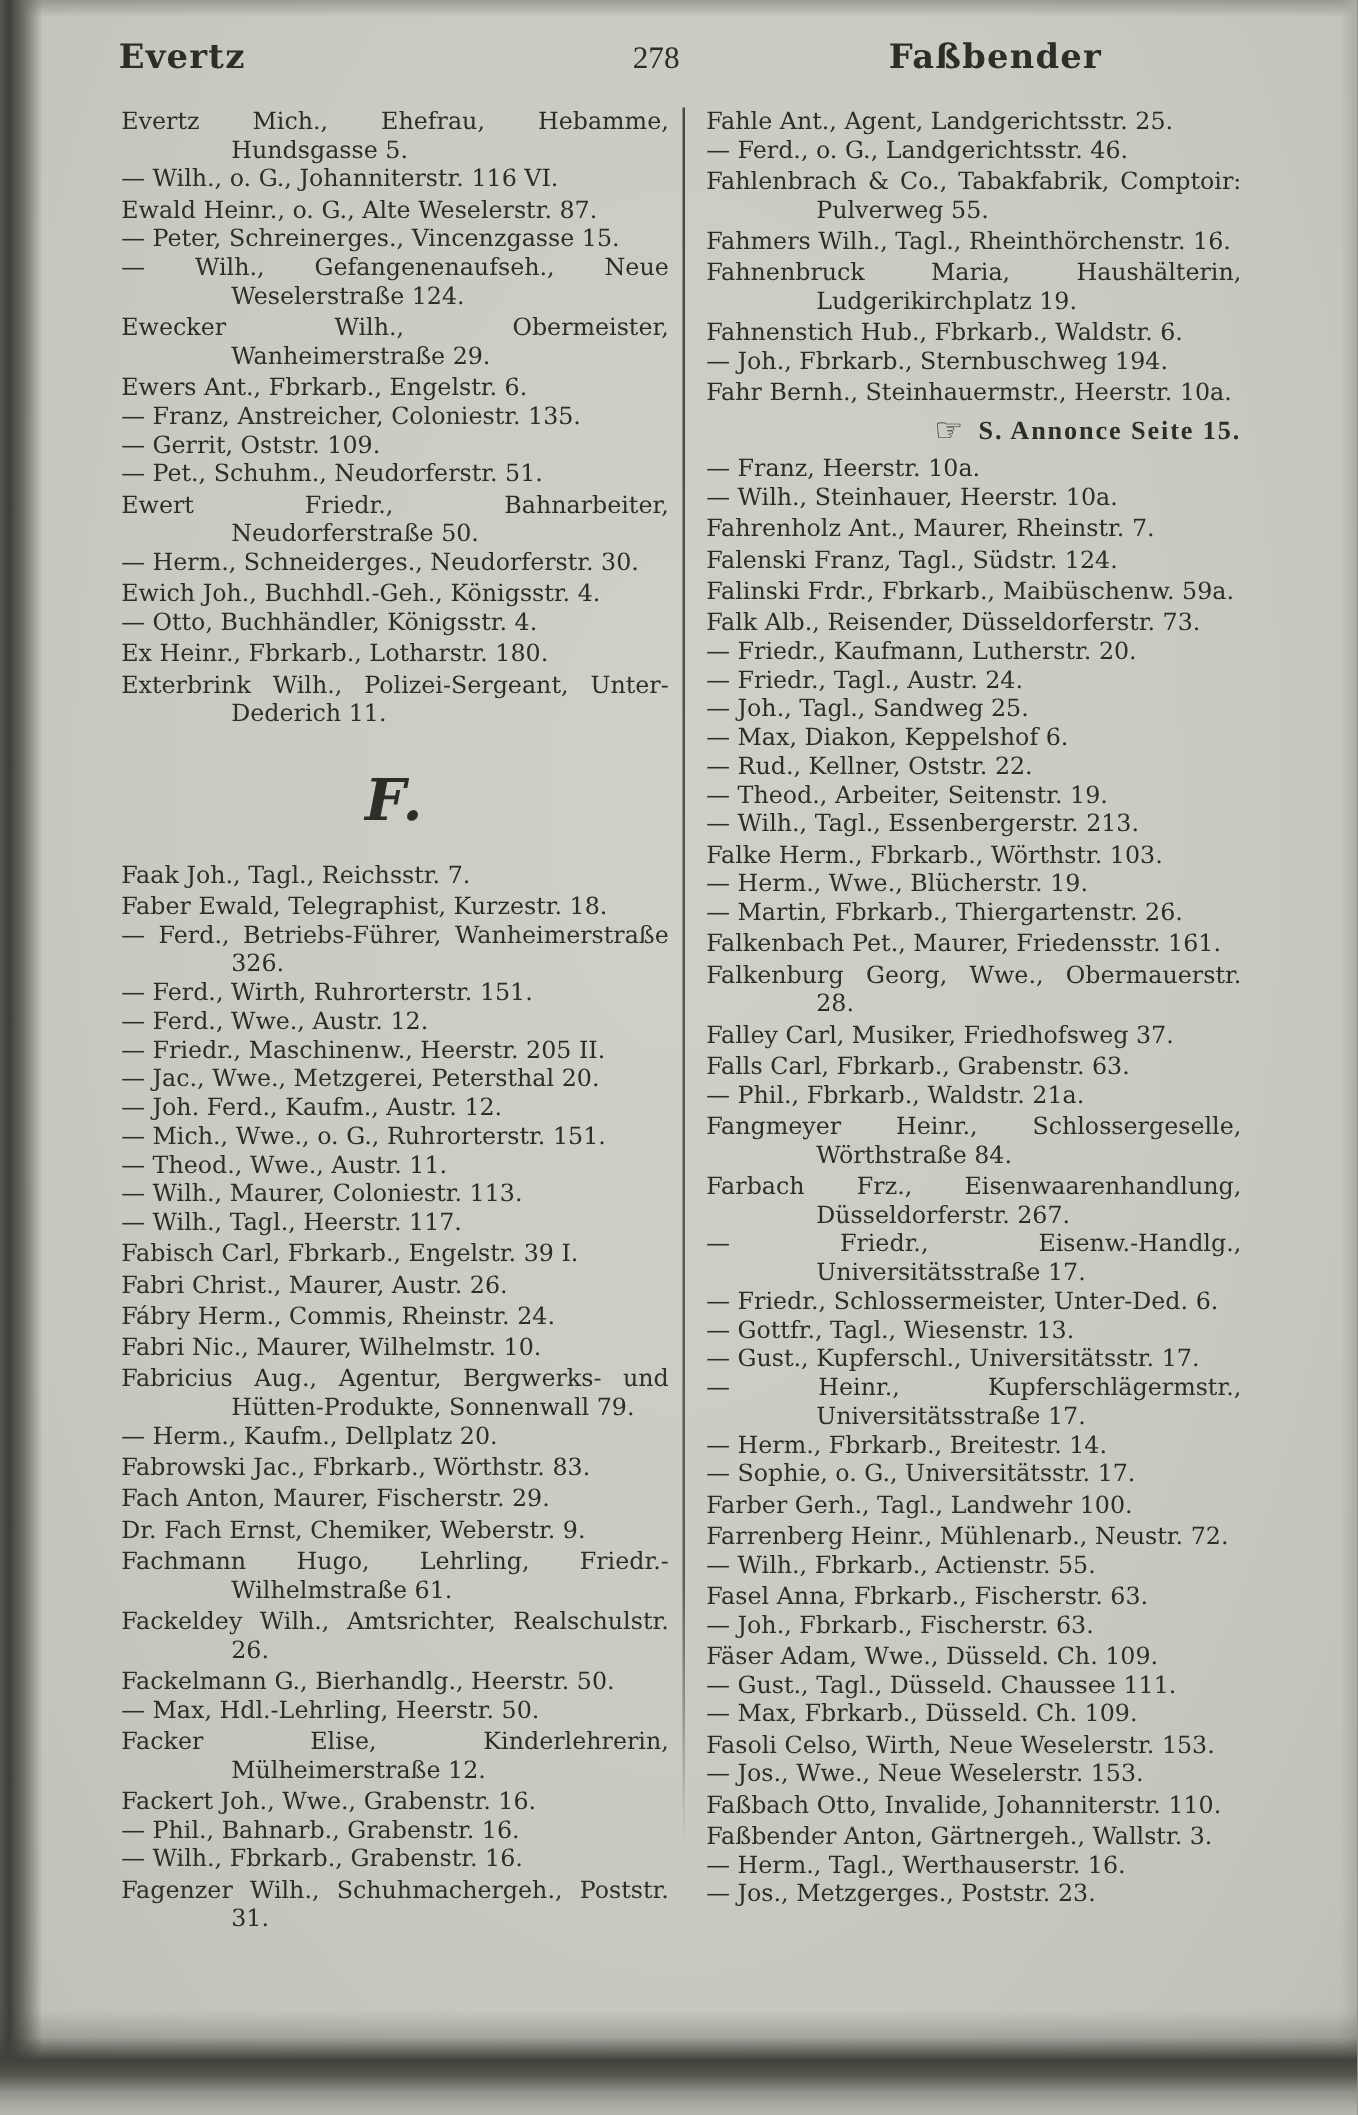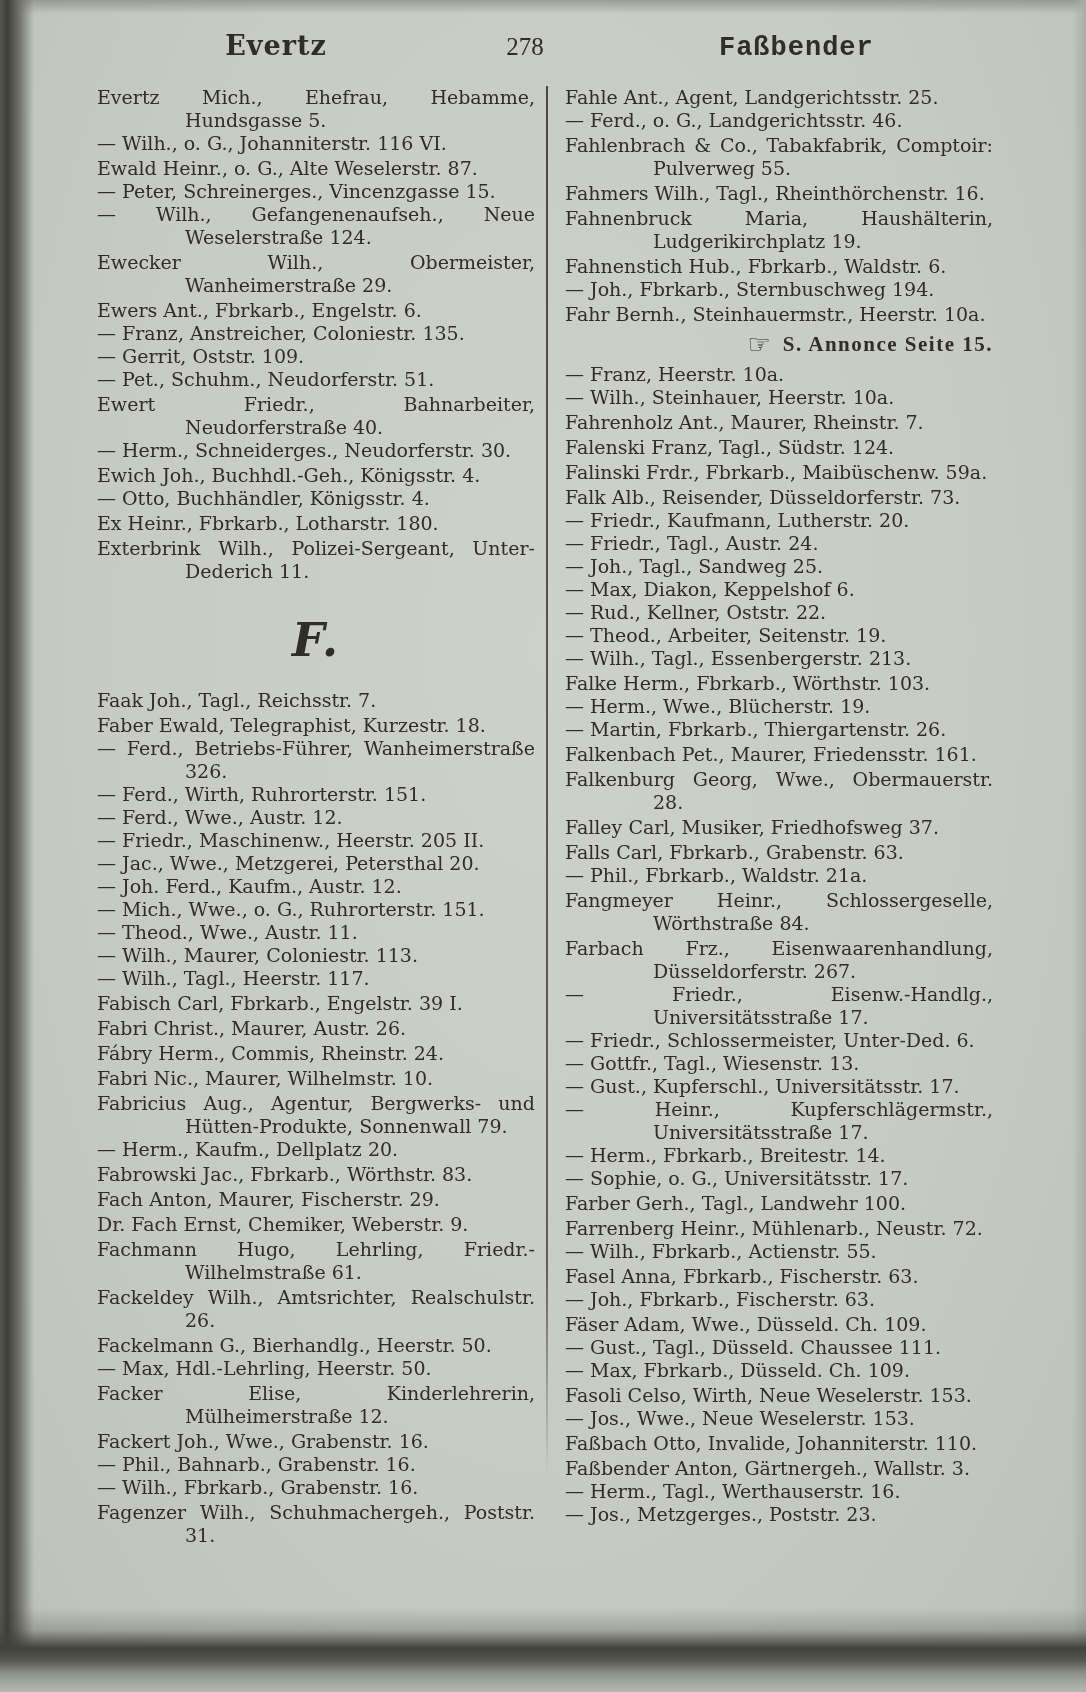--- a/index.html
+++ b/index.html
@@ -44,23 +44,23 @@
       #aaada4 92%,
       #b4b7ae 100%);
     z-index: 5;
   }
   
   .header {
     position: absolute; top: 30px; left: 95px; width: 905px;
     display: flex; align-items: baseline;
     font-weight: bold; font-size: 27px;
   }
-  .header .h-left  { width: 40%; text-align: center; letter-spacing: 1px; }
+  .header .h-left  { width: 40%; letter-spacing: 1px; }
   .header .h-page  { width: 15%; text-align: center; font-weight: normal; font-size: 25px; font-family: Liberation Serif, serif; }
-  .header .h-right { width: 45%; text-align: center; letter-spacing: 1px; font-family: Liberation Mono, monospace; }
+  .header .h-right { width: 45%; text-align: center; letter-spacing: 1px; }
   
   .divider {
     position: absolute; left: 546px; top: 86px; width: 2px; height: 1388px;
     background: linear-gradient(180deg, rgba(58,58,52,.9) 0%, rgba(58,58,52,.75) 85%, rgba(58,58,52,0) 100%);
   }
   
   .col {
     position: absolute; top: 84px;
     font-size: 19px; line-height: 23px;
   }
@@ -113,21 +113,21 @@
       <p class="entry name">Evertz Mich., Ehefrau, Hebamme, Hundsgasse 5.</p>
       <p class="entry dash">— Wilh., o. G., Johanniterstr. 116 VI.</p>
       <p class="entry name">Ewald Heinr., o. G., Alte Weselerstr. 87.</p>
       <p class="entry dash">— Peter, Schreinerges., Vincenzgasse 15.</p>
       <p class="entry dash">— Wilh., Gefangenenaufseh., Neue Weselerstraße 124.</p>
       <p class="entry name">Ewecker Wilh., Obermeister, Wanheimerstraße 29.</p>
       <p class="entry name">Ewers Ant., Fbrkarb., Engelstr. 6.</p>
       <p class="entry dash">— Franz, Anstreicher, Coloniestr. 135.</p>
       <p class="entry dash">— Gerrit, Oststr. 109.</p>
       <p class="entry dash">— Pet., Schuhm., Neudorferstr. 51.</p>
-      <p class="entry name">Ewert Friedr., Bahnarbeiter, Neudorferstraße 40.</p>
+      <p class="entry name">Ewert Friedr., Bahnarbeiter, Neudorferstraße 50.</p>
       <p class="entry dash">— Herm., Schneiderges., Neudorferstr. 30.</p>
       <p class="entry name">Ewich Joh., Buchhdl.-Geh., Königsstr. 4.</p>
       <p class="entry dash">— Otto, Buchhändler, Königsstr. 4.</p>
       <p class="entry name">Ex Heinr., Fbrkarb., Lotharstr. 180.</p>
       <p class="entry name">Exterbrink Wilh., Polizei-Sergeant, Unter-Dederich 11.</p>
       <p class="entry heading">F.</p>
       <p class="entry name">Faak Joh., Tagl., Reichsstr. 7.</p>
       <p class="entry name">Faber Ewald, Telegraphist, Kurzestr. 18.</p>
       <p class="entry dash">— Ferd., Betriebs-Führer, Wanheimerstraße 326.</p>
       <p class="entry dash">— Ferd., Wirth, Ruhrorterstr. 151.</p>

